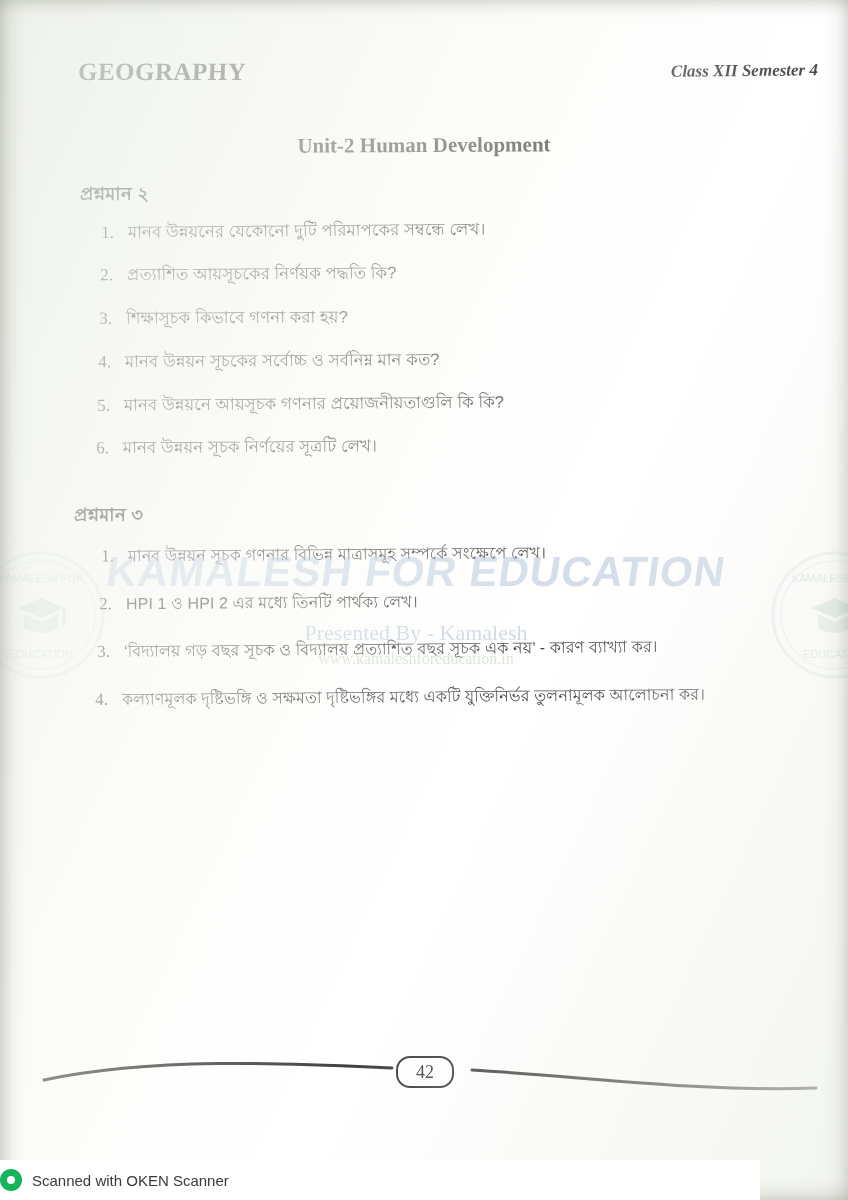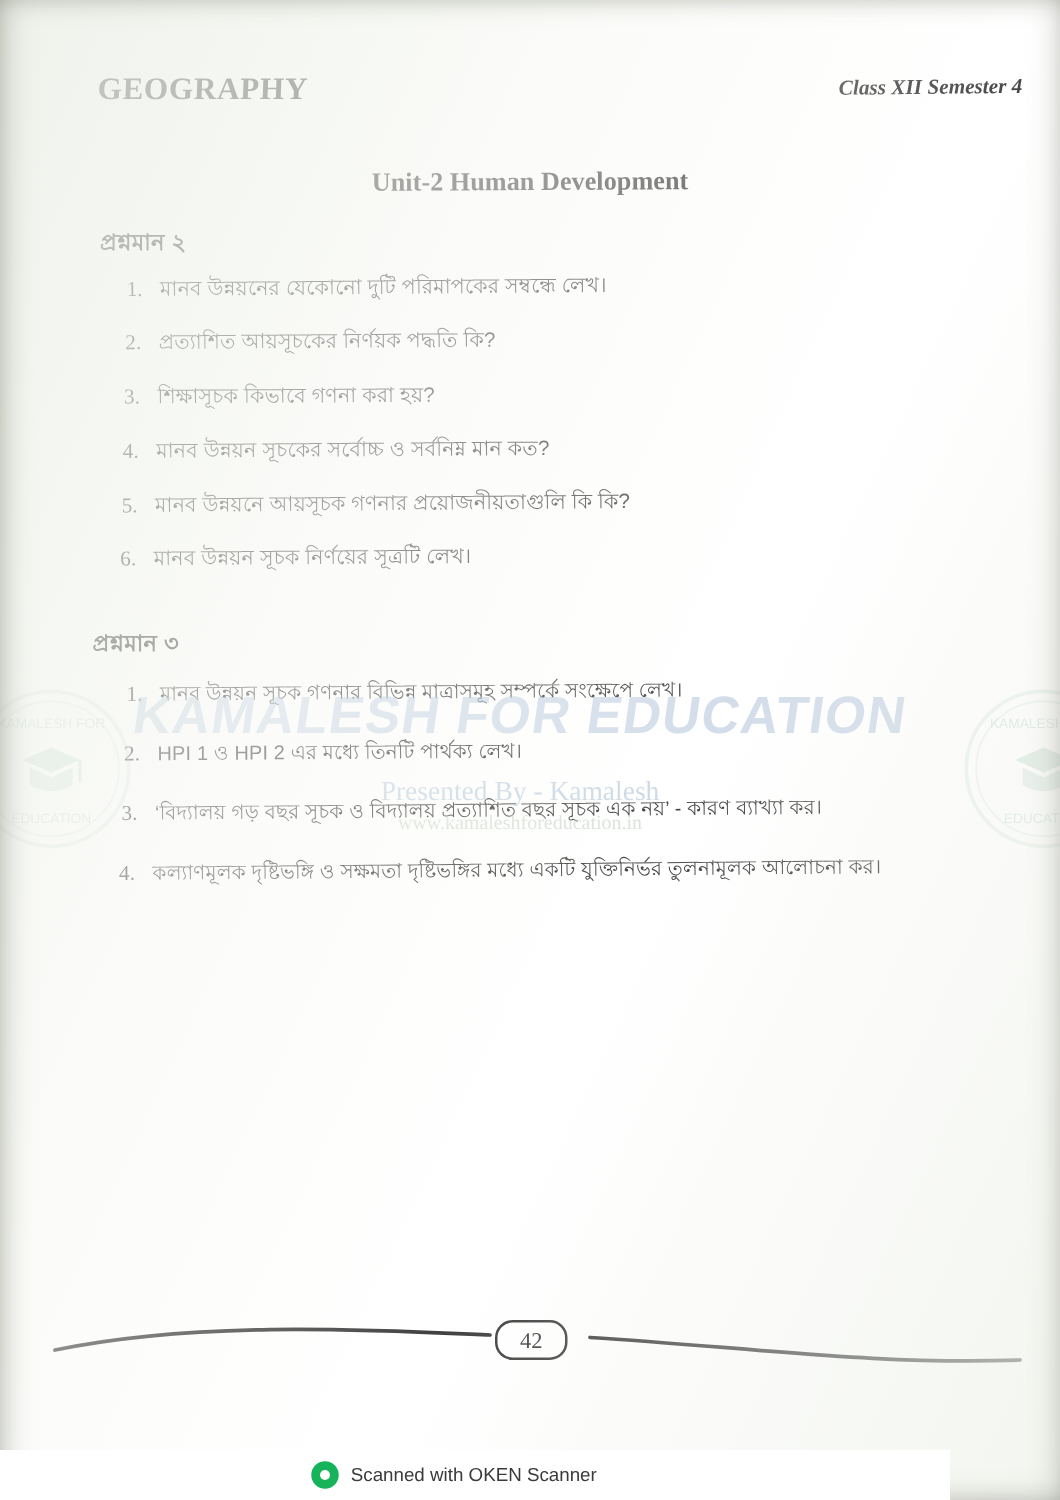--- a/index.html
+++ b/index.html
@@ -220,21 +220,21 @@
 
   
   .scan-footer {
     position: absolute;
     left: 0;
     top: 1160px;
     width: 760px;
     height: 40px;
     display: flex;
     align-items: center;
-    justify-content: center;
+    justify-content: flex-start;
     padding-right: 34px;
     box-sizing: border-box;
     background: #ffffff;
   }
   .scan-badge {
     display: flex;
     align-items: center;
     gap: 10px;
   }
   .scan-icon {

